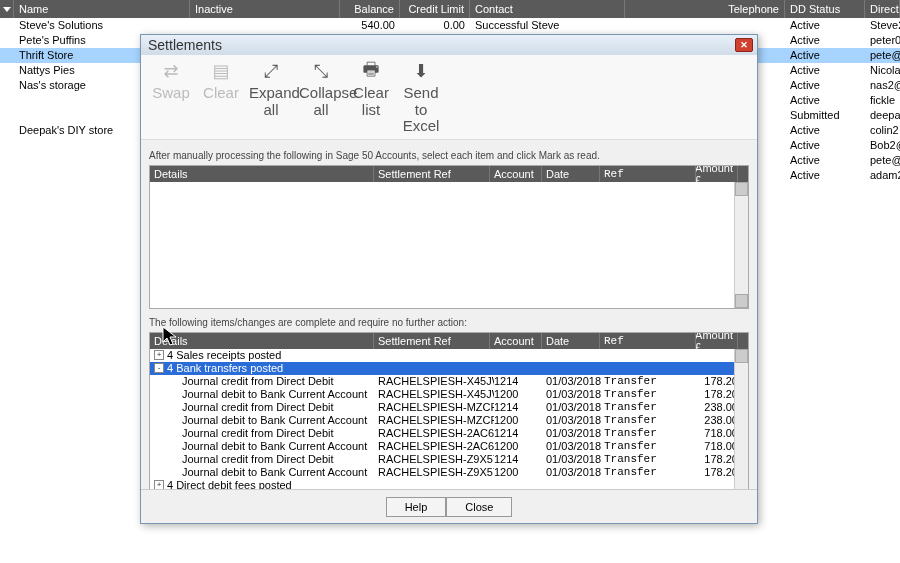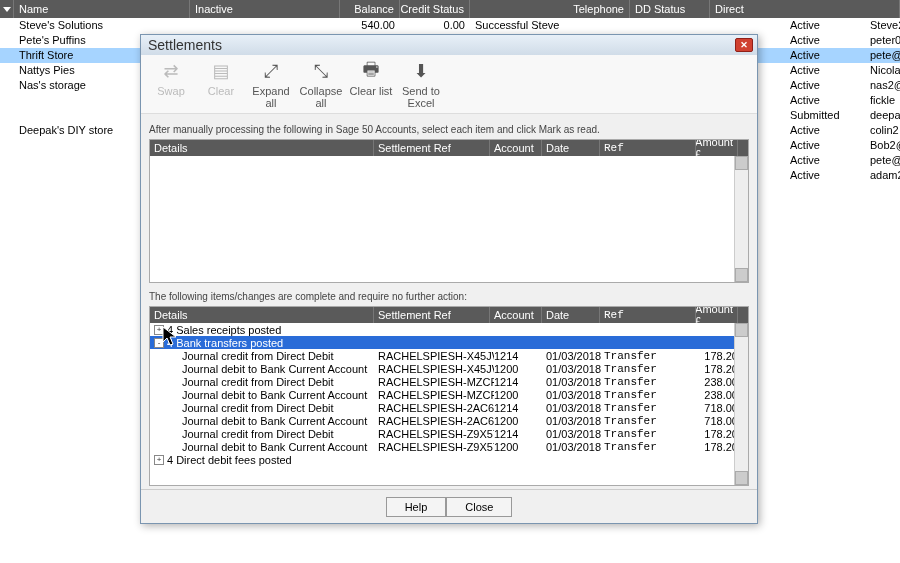--- a/index.html
+++ b/index.html
@@ -21,21 +21,21 @@
 
 .modal { position: absolute; left: 140px; top: 34px; width: 618px; height: 490px; background: #f0f0f0; border: 1px solid #7a95b0; box-shadow: 2px 2px 8px rgba(0,0,0,0.3); }
 .titlebar { background: linear-gradient(#e8f0f8, #d0dce8); height: 20px; display: flex; align-items: center; padding: 0 4px; }
 .titlebar .title { flex: 1; color: #333; font-size: 14px; padding-left: 3px; }
 .titlebar .closebtn { width: 18px; height: 14px; background: #d04030; color: #fff; display: flex; align-items: center; justify-content: center; font-size: 9px; border: 1px solid #902018; border-radius: 2px; cursor: pointer; font-weight:bold; }
 
 .toolbar { background: #f8f8f8; border-bottom: 1px solid #ddd; display: flex; padding: 4px 8px; gap: 6px; }
 .tool { width: 44px; text-align: center; color: #555; cursor: pointer; }
 .tool.disabled { color: #bbb; cursor: default; }
 .tool .icon { height: 24px; display: flex; align-items: center; justify-content: center; font-size: 18px; }
-.tool .lbl { font-size: 11px; line-height: 1.1; margin-top: 2px; }
+.tool .lbl { font-size: 15px; line-height: 1.1; margin-top: 2px; }
 
 .body { padding: 6px 8px 4px 8px; }
 .infoline { color: #444; font-size: 10px; margin: 4px 0; }
 
 .gridhost { border: 1px solid #aaa; background: #fff; position: relative; }
 .gridhost.upper { height: 144px; }
 .gridhost.lower { height: 180px; }
 .ghdr { background: #5a5a5a; color: #fff; display: flex; font-size: 10px; height: 16px; }
 .ghdr div { border-right: 1px solid #777; padding: 1px 4px; overflow: hidden; display:flex; align-items:center; }
 .ghdr .ralign { justify-content: flex-end; }
@@ -72,21 +72,22 @@
 <body>
 
 <div class="bg-grid">
   <div class="bg-header">
     <div class="exp-cell">
         <span class="exp-tri"></span>
       </div>
     <div style="width:176px">Name</div>
     <div style="width:150px">Inactive</div>
     <div style="width:60px" class="ralign">Balance</div>
-    <div style="width:70px" class="ralign">Credit Status</div>
+    <div style="width:70px" class="ralign">Credit Limit</div>
+    <div style="width:155px">Contact</div>
     <div style="width:160px" class="ralign">Telephone</div>
     <div style="width:80px">DD Status</div>
     <div style="flex:1">Direct</div>
   </div>
   <div class="bg-rows" id="bg-rows">
       <div class="bg-row">
         <div style="width:14px"></div>
         <div style="width:176px">Steve's Solutions</div>
         <div style="width:150px"></div>
         <div style="width:60px" class="ralign">540.00</div>

